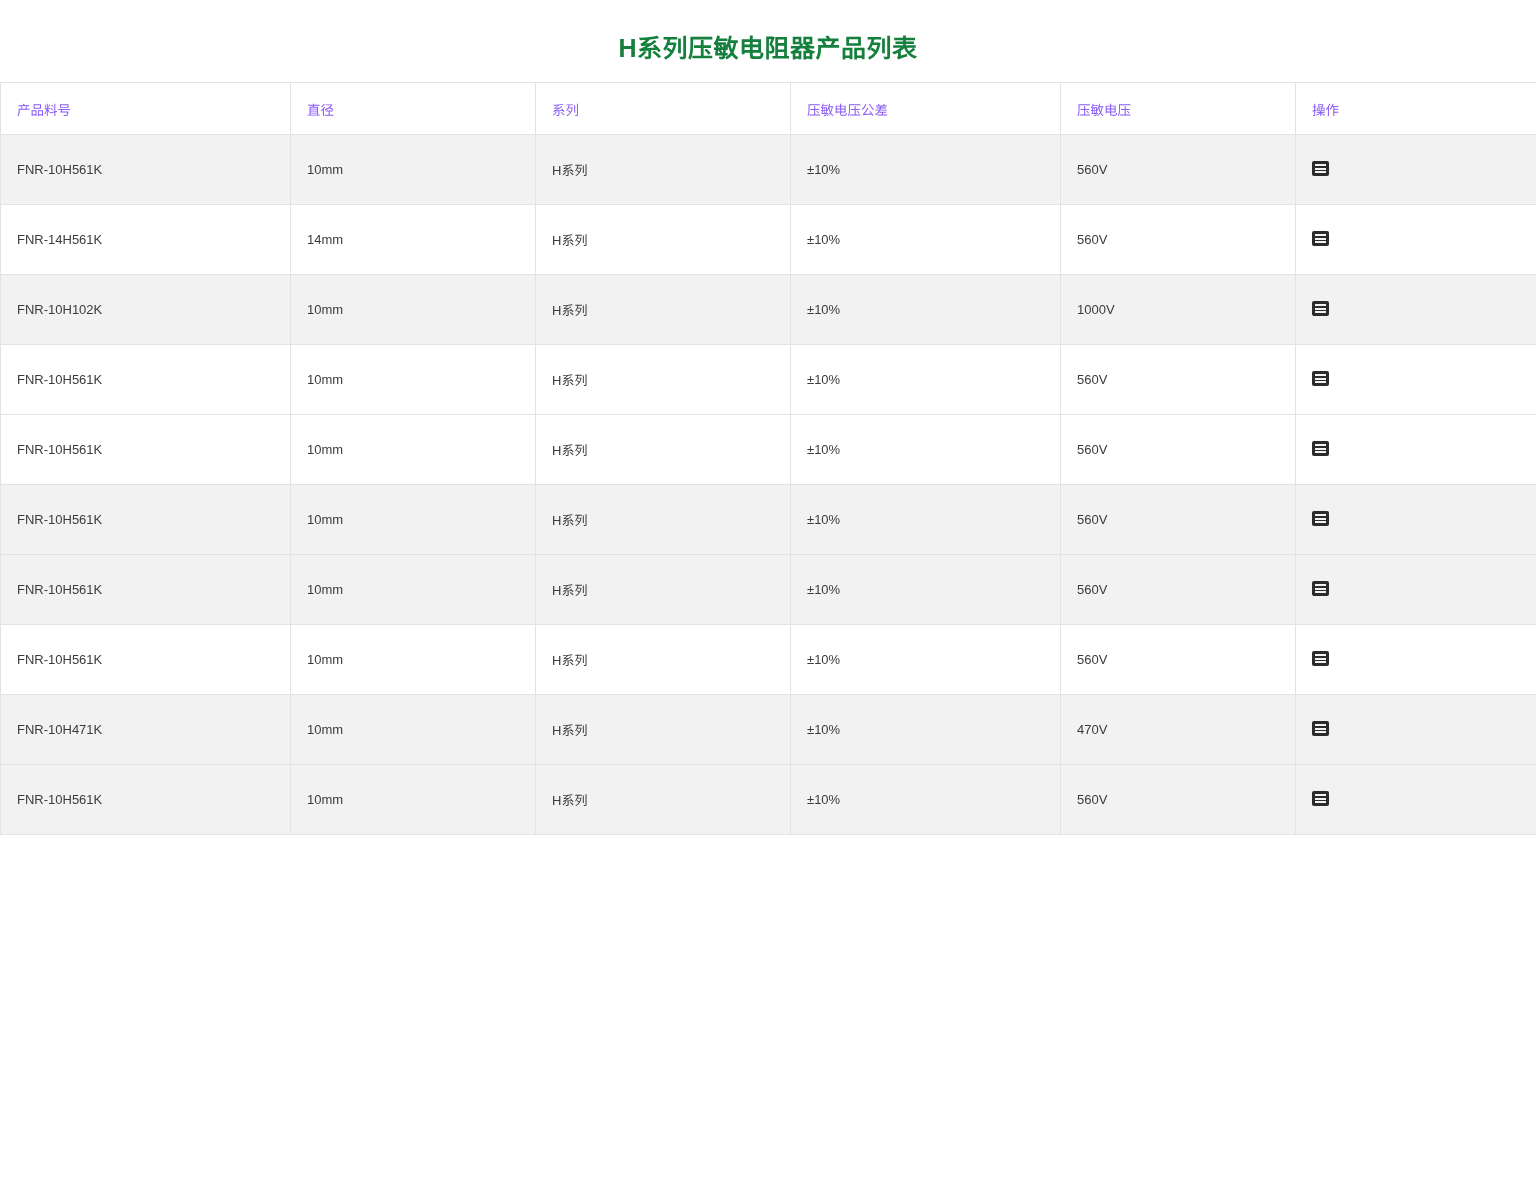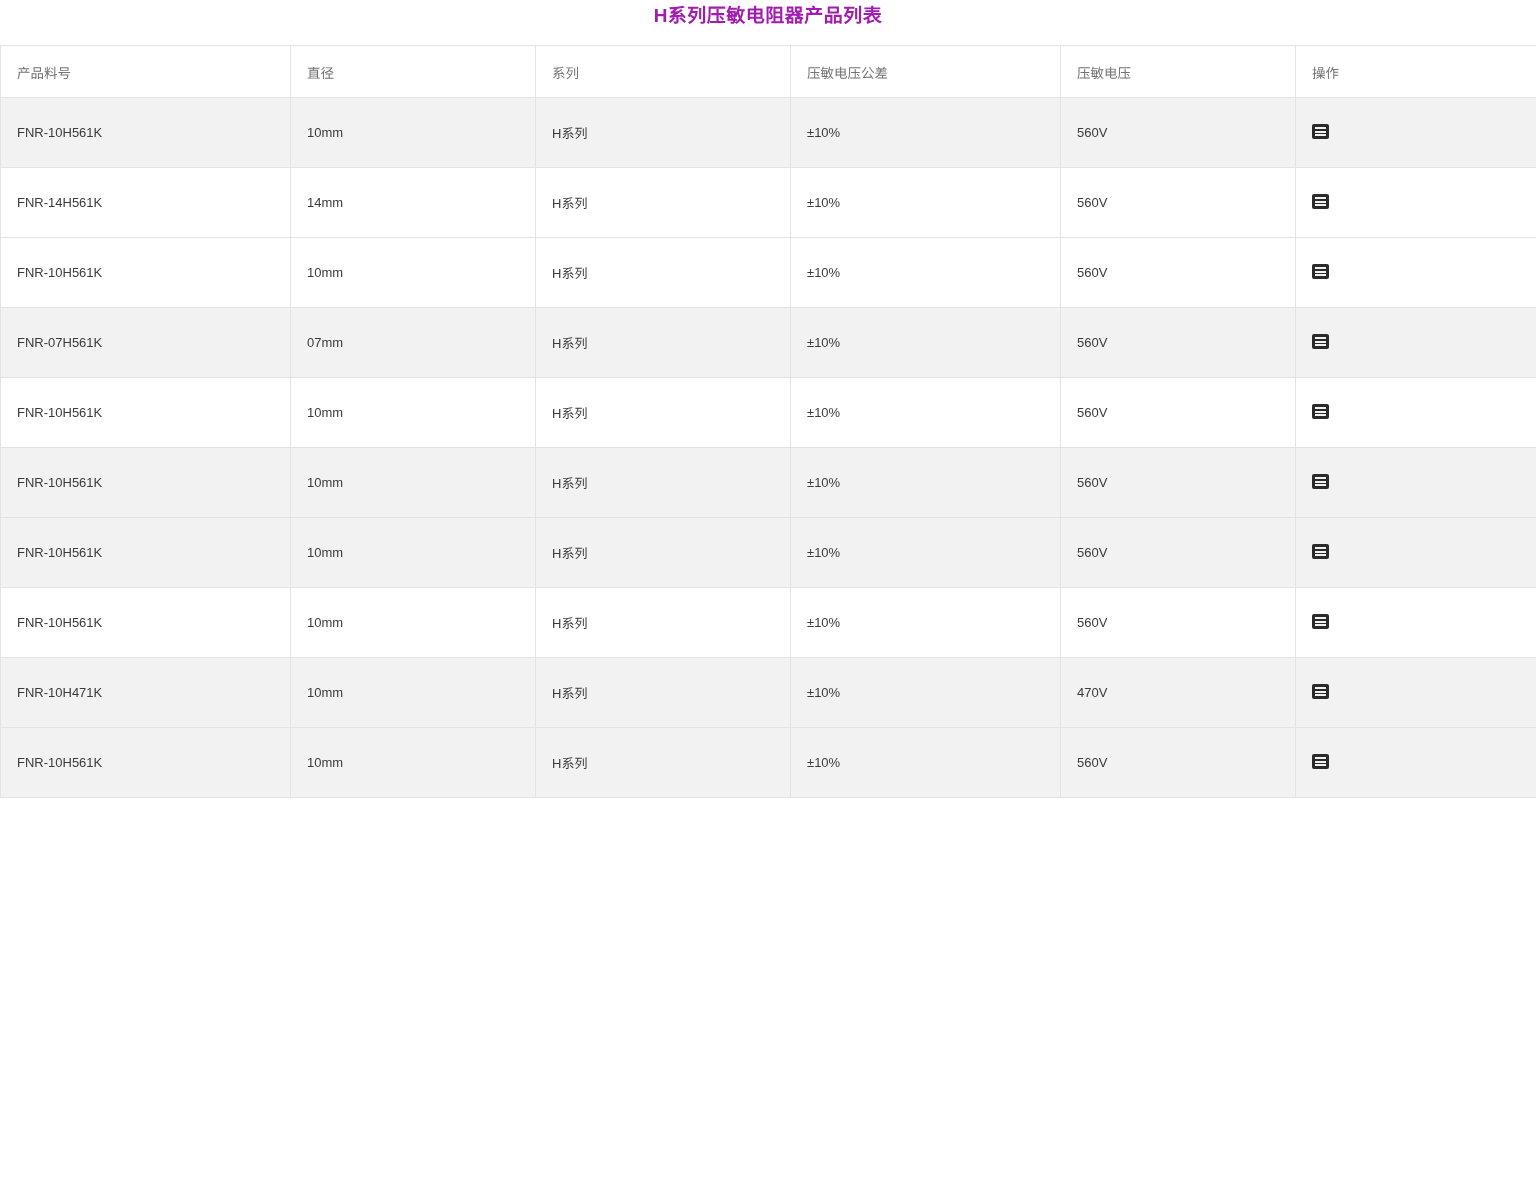--- a/index.html
+++ b/index.html
@@ -9,24 +9,24 @@
     background: #ffffff;
     font-family: "Liberation Sans", "DejaVu Sans", sans-serif;
     color: #333333;
   }
   body {
     width: 1536px;
     min-height: 1178px;
   }
   .page-title {
     text-align: center;
-    font-size: 19px;
+    font-size: 25px;
     font-weight: bold;
-    color: #a21caf;
-    padding: 0 0 18px 0;
+    color: #15803d;
+    padding: 28px 0 18px 0;
     letter-spacing: 0.5px;
   }
   table.product-table {
     width: 1536px;
     border-collapse: collapse;
     table-layout: fixed;
     font-size: 13px;
   }
   table.product-table col.c0 { width: 290px; }
   table.product-table col.c1 { width: 245px; }
@@ -35,21 +35,21 @@
   table.product-table col.c4 { width: 235px; }
   table.product-table col.c5 { width: 241px; }
 
   table.product-table thead th {
     background: #ffffff;
     border-top: 1px solid #e3e3e3;
     border-bottom: 1px solid #e3e3e3;
     border-right: 1px solid #e3e3e3;
     text-align: left;
     font-weight: normal;
-    color: #737373;
+    color: #8b5cf6;
     font-size: 13.5px;
     padding: 14px 16px;
     height: 52px;
     vertical-align: middle;
   }
   table.product-table thead th:first-child {
     border-left: 1px solid #e3e3e3;
   }
   table.product-table tbody td {
     border-bottom: 1px solid #e3e3e3;
@@ -125,31 +125,31 @@
         <td class="action-cell"><span class="action-btn"></span></td>
       </tr>
       <tr class="odd">
         <td>FNR-14H561K</td>
         <td>14mm</td>
         <td>H系列</td>
         <td>±10%</td>
         <td>560V</td>
         <td class="action-cell"><span class="action-btn"></span></td>
       </tr>
-      <tr class="odd">
-        <td>FNR-10H561K</td>
-        <td>10mm</td>
-        <td>H系列</td>
-        <td>±10%</td>
-        <td>560V</td>
-        <td class="action-cell"><span class="action-btn"></span></td>
-      </tr>
-      <tr class="even">
-        <td>FNR-07H561K</td>
-        <td>07mm</td>
+      <tr class="even">
+        <td>FNR-10H102K</td>
+        <td>10mm</td>
+        <td>H系列</td>
+        <td>±10%</td>
+        <td>1000V</td>
+        <td class="action-cell"><span class="action-btn"></span></td>
+      </tr>
+      <tr class="odd">
+        <td>FNR-10H561K</td>
+        <td>10mm</td>
         <td>H系列</td>
         <td>±10%</td>
         <td>560V</td>
         <td class="action-cell"><span class="action-btn"></span></td>
       </tr>
       <tr class="odd">
         <td>FNR-10H561K</td>
         <td>10mm</td>
         <td>H系列</td>
         <td>±10%</td>

